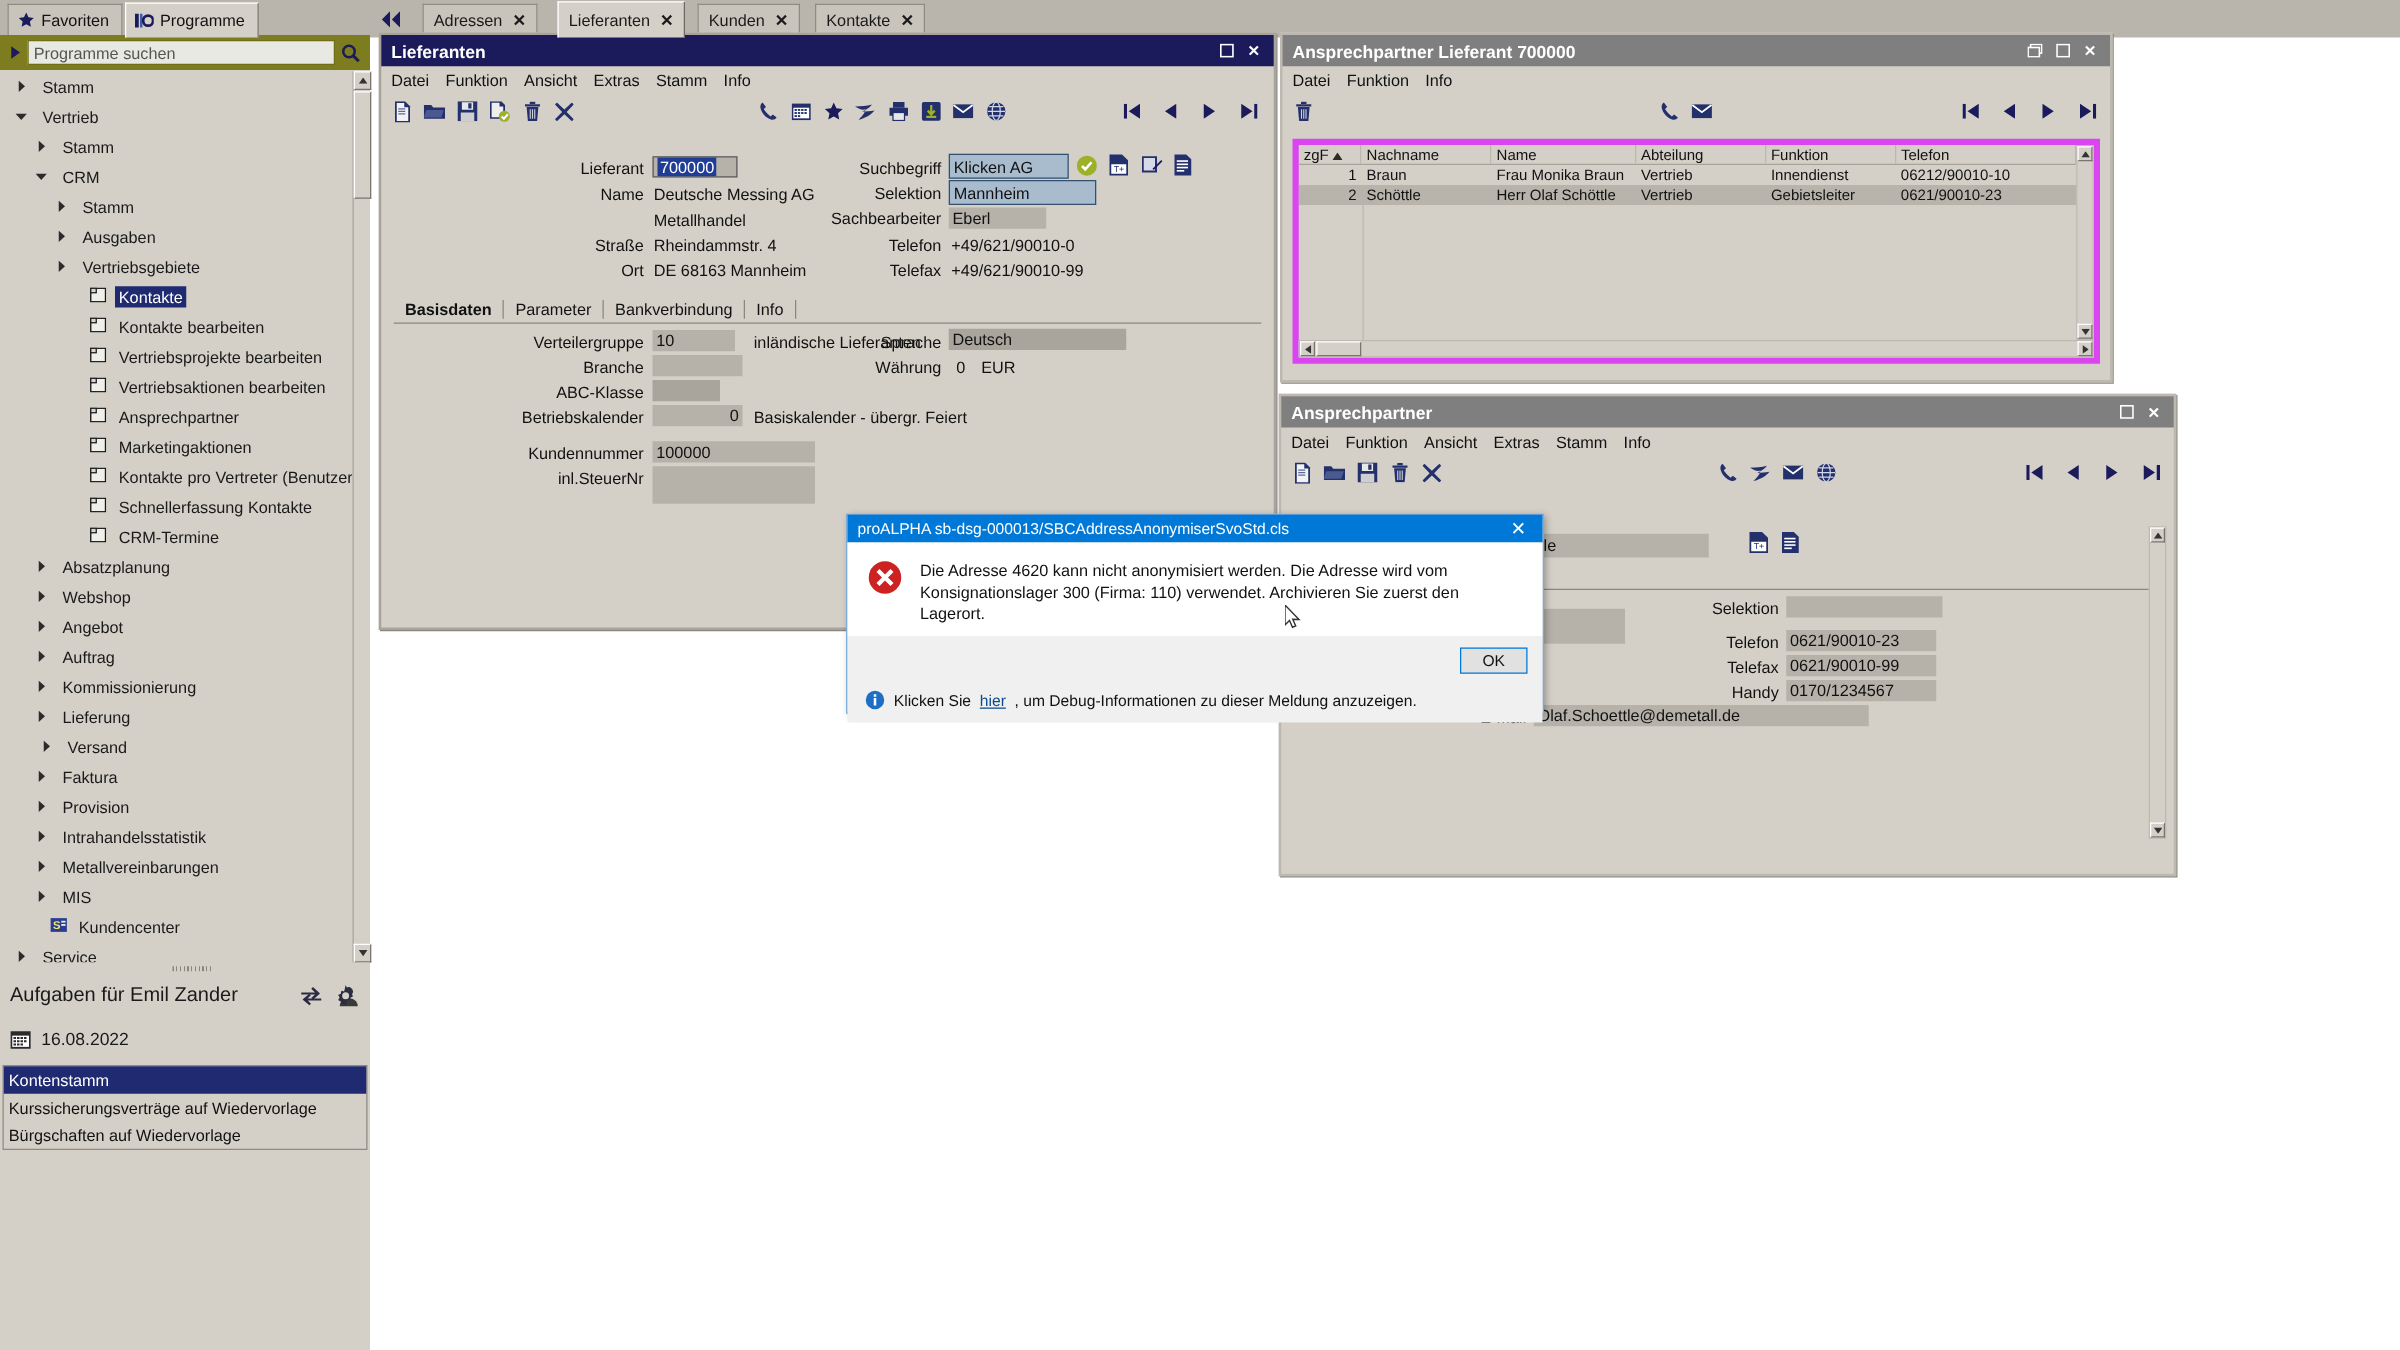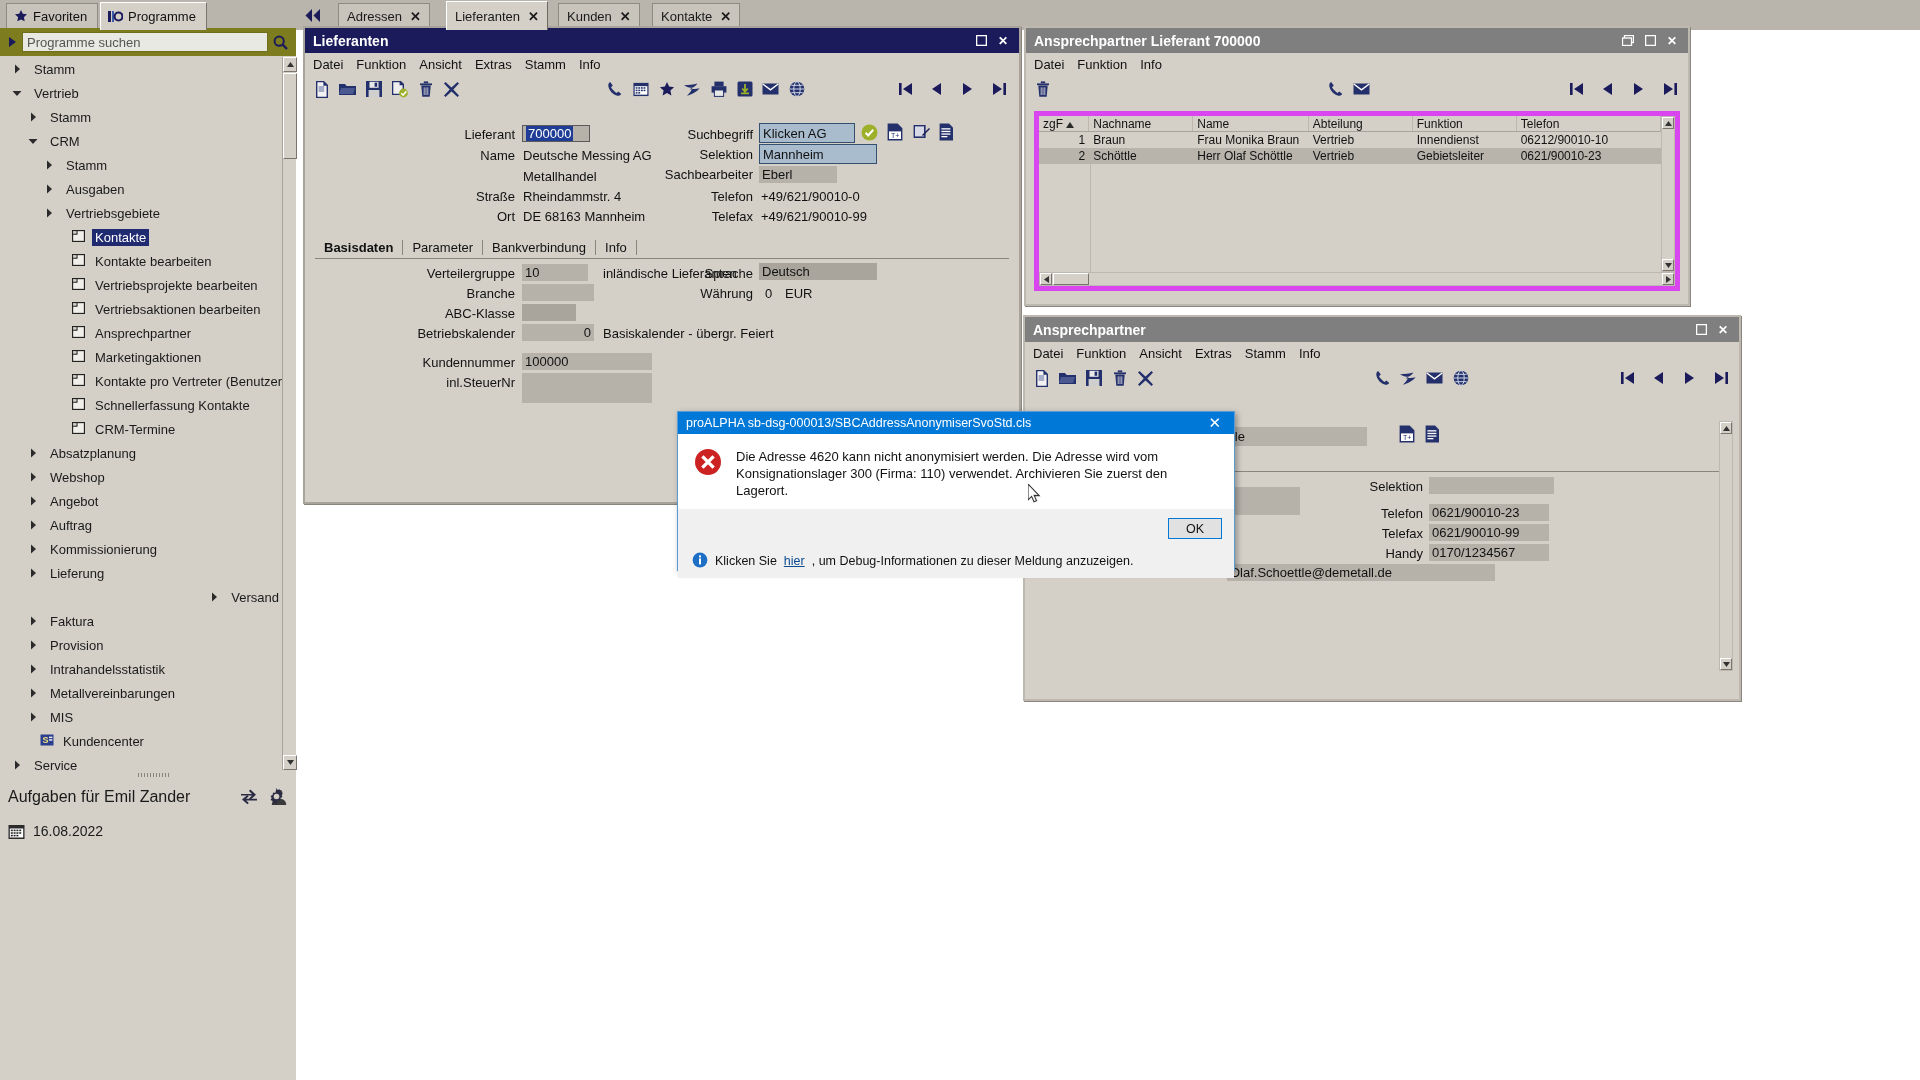--- a/index.html
+++ b/index.html
@@ -364,21 +364,21 @@
         </div>
         <div class="tnode" style="padding-left: 26px;">
           <span class="tw">
             <svg width="10" height="10" viewBox="0 0 10 10">
               <path d="M3 0.5v9L8 5z" fill="#2b2b2b"></path>
             </svg>
           </span>
           <span style="width:7px"></span>
           <span class="tlabel">Lieferung</span>
         </div>
-        <div class="tnode" style="padding-left: 30px; justify-content: flex-end;">
+        <div class="tnode" style="padding-left: 30px;">
           <span class="tw">
             <svg width="10" height="10" viewBox="0 0 10 10">
               <path d="M3 0.5v9L8 5z" fill="#2b2b2b"></path>
             </svg>
           </span>
           <span style="width:7px"></span>
           <span class="tlabel">Versand</span>
         </div>
         <div class="tnode" style="padding-left: 26px;">
           <span class="tw">
@@ -503,20 +503,31 @@
               <path d="M17 12.4H6.2l2.6 2.5-1.3 1.3L2 11.6l5.4-4.7 1.3 1.3-2.6 2.5H17z" fill="#2b2b44"></path>
             </svg>
         </span>
         <span class="tasks-icons" style="right:10px; top:7px;">
           <svg width="19" height="19" viewBox="0 0 19 19">
               <path d="M9.5 1l1.1 2.1 2.3-.5.5 2.3 2.1 1.1-1.2 2 1.2 2-2.1 1.1-.5 2.3-2.3-.5L9.5 18l-1.1-2.1-2.3.5-.5-2.3-2.1-1.1 1.2-2-1.2-2 2.1-1.1.5-2.3 2.3.5z" fill="#2b2b44"></path>
               <circle cx="9.5" cy="9.5" r="2.8" fill="#d4d0c8"></circle>
             </svg>
         </span>
       </div>
+      <div class="tasks-list" id="tasklist">
+          <div class="task-item sel">
+            <span>Kontenstamm</span>
+          </div>
+          <div class="task-item">
+            <span>Kurssicherungsverträge auf Wiedervorlage</span>
+          </div>
+          <div class="task-item">
+            <span>Bürgschaften auf Wiedervorlage</span>
+          </div>
+        </div>
     </div>
   </div>
 
   <div class="topbar">
     <div class="collapse-btn">
       <svg width="18" height="13" viewBox="0 0 18 13">
           <path d="M8 0L1.5 6.5 8 13z" fill="#1b1b5c"></path>
           <path d="M16 0L9.5 6.5 16 13z" fill="#1b1b5c"></path>
         </svg>
     </div>
@@ -785,21 +796,21 @@
       <div class="flabel" style="left:0px; top:247px; width:200px;">Kundennummer</div>
       <div class="finput" style="left:207px; top:245px; width:130px;">
         <span>100000</span>
       </div>
       <div class="flabel" style="left:0px; top:267px; width:200px;">inl.SteuerNr</div>
       <div class="finput" style="left:207px; top:265px; width:130px; height:30px;">
         <span></span>
       </div>
 
       <div class="flabel" style="left:360px; top:158px; width:78px;">Sprache</div>
-      <div class="finput" style="left:444px; top:155px; width:118px; background:#a9a59d;">
+      <div class="finput" style="left:444px; top:155px; width:142px; background:#a9a59d;">
         <span>Deutsch</span>
       </div>
       <div class="flabel" style="left:360px; top:178px; width:78px;">Währung</div>
       <div class="fval" style="left:450px; top:178px;">0</div>
       <div class="fval" style="left:470px; top:178px;">EUR</div>
     </div>
   </div>
 
   <div class="win" style="left:1024px; top:26px; width:666px; height:280px; border-color:#bdb9b1;">
     <div class="win-title inactive">

